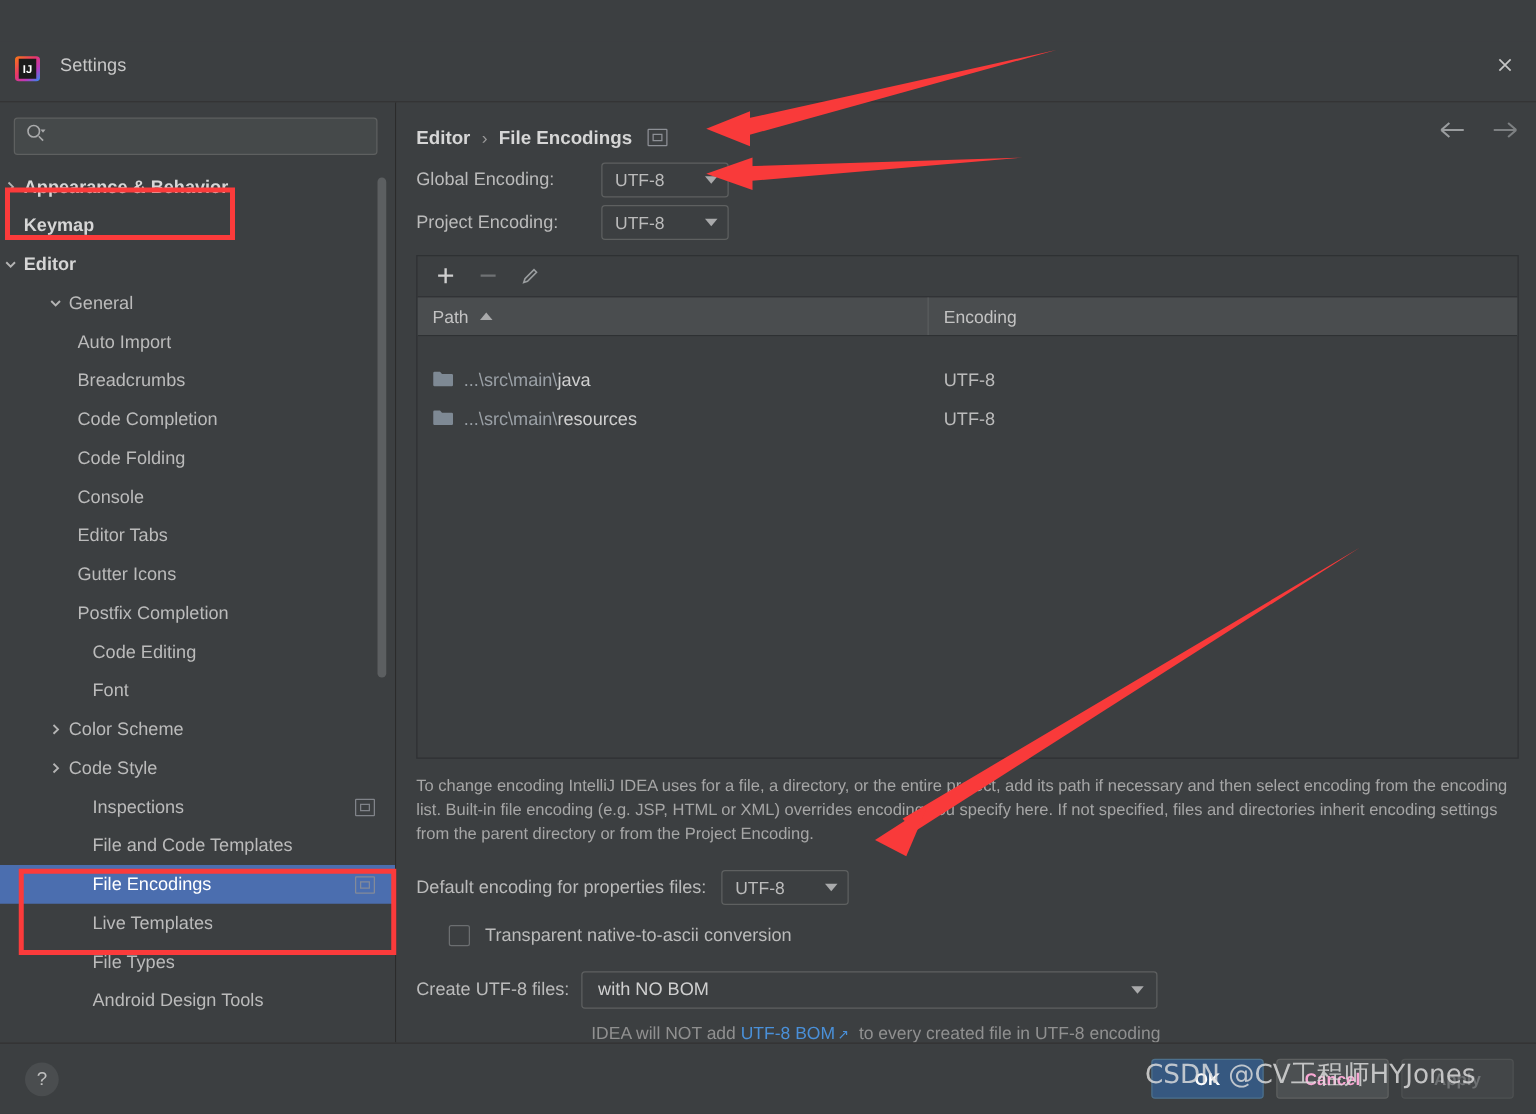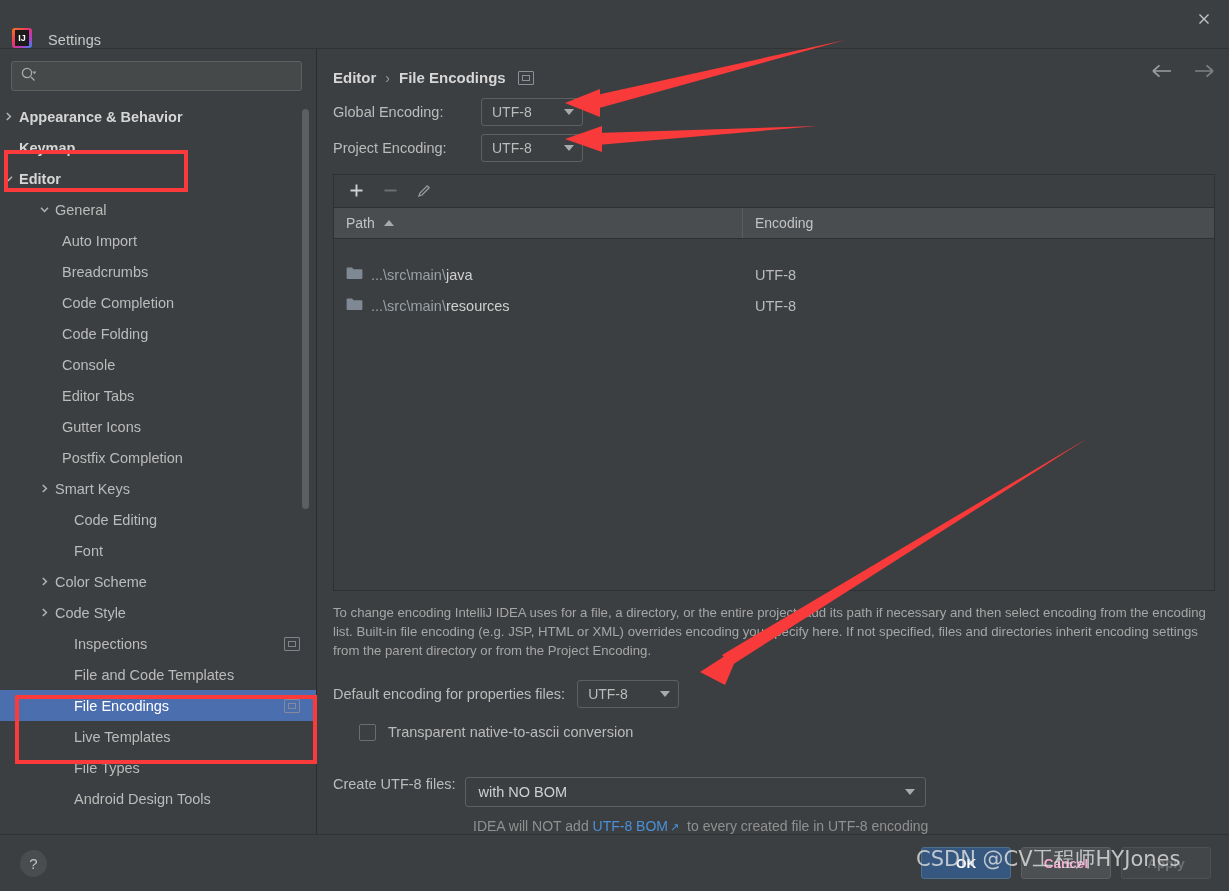--- a/index.html
+++ b/index.html
@@ -18,23 +18,24 @@
     position: absolute; inset: 0;
     background: #3c3f41;
     display: flex; flex-direction: column;
   }
 
   
   .titlebar {
     height: 36px; min-height: 36px;
     background: #3c3f41;
     border-bottom: 1px solid #323232;
-    display: flex; align-items: flex-end;
+    display: flex; align-items: flex-start;
     padding: 12px 0 0 12px;
     position: relative;
+    margin-top: 33px;
   }
   .app-icon {
     width: 20px; height: 20px;
     position: relative; flex: none;
     border-radius: 3px;
     overflow: hidden;
     background: linear-gradient(135deg,#f97a12 0%, #e8356d 42%, #b93bbd 70%, #2a8ef5 100%);
   }
   .app-icon::after {
     content: "IJ";
@@ -258,21 +259,21 @@
   .check-label { font-size: 14.5px; color: #bbbbbb; }
 
   .create-row { display: flex; align-items: center; margin-top: 20px; }
   .combo-wide {
     height: 28px; width: 437px;
     border: 1px solid #5e6060; border-radius: 3px;
     background: #3c3f41;
     display: flex; align-items: center; justify-content: space-between;
     padding: 0 10px 0 12px;
     font-size: 14.5px; color: #d0d0d0;
-    cursor: pointer; margin-left: 10px; margin-top: 16px;
+    cursor: pointer; margin-left: 10px;
   }
   .bom-note {
     margin-top: 11px; padding-left: 140px;
     font-size: 14px; color: #909090;
   }
   .bom-link { color: #4a90d9; cursor: pointer; }
   .ext-ico { color: #4a90d9; font-size: 11px; margin: 0 4px 0 2px; }
 
   
   .footer {
@@ -435,28 +436,20 @@
             </span>
             <span class="tree-label">Gutter Icons</span>
           </div>
           <div class="tree-item lvl3">
             <span class="tw empty">
               <svg width="11" height="11" viewBox="0 0 11 11">
                 <path d="M3.8 2 L7.4 5.5 L3.8 9" stroke="#b4b4b4" stroke-width="1.5" fill="none"></path>
               </svg>
             </span>
             <span class="tree-label">Postfix Completion</span>
-          </div>
-          <div class="tree-item lvl2">
-            <span class="tw">
-              <svg width="11" height="11" viewBox="0 0 11 11">
-                <path d="M3.8 2 L7.4 5.5 L3.8 9" stroke="#b4b4b4" stroke-width="1.5" fill="none"></path>
-              </svg>
-            </span>
-            <span class="tree-label">Smart Keys</span>
           </div>
           <div class="tree-item lvl2 lvl2-noarrow">
             <span class="tw empty">
               <svg width="11" height="11" viewBox="0 0 11 11">
                 <path d="M3.8 2 L7.4 5.5 L3.8 9" stroke="#b4b4b4" stroke-width="1.5" fill="none"></path>
               </svg>
             </span>
             <span class="tree-label">Code Editing</span>
           </div>
           <div class="tree-item lvl2 lvl2-noarrow">

